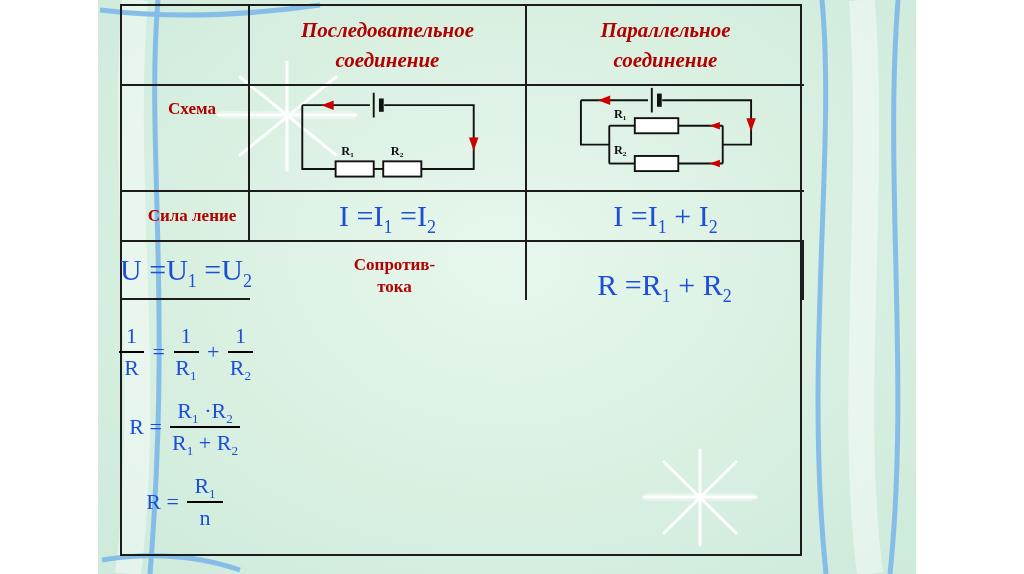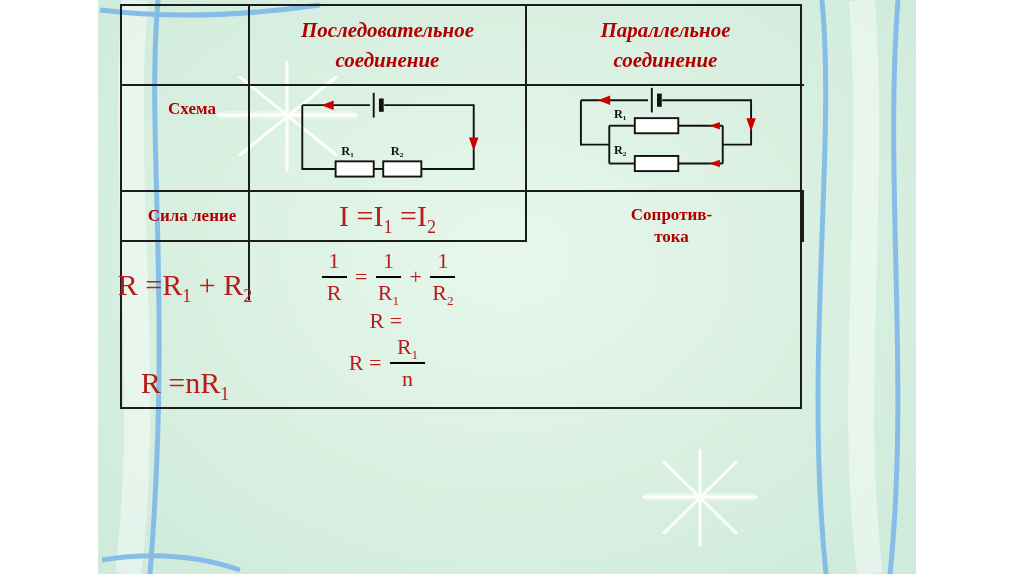--- a/index.html
+++ b/index.html
@@ -10,21 +10,21 @@
   }
   .stage{position:absolute;inset:0;}
   .bg-green{
     position:absolute;left:98px;top:0;width:818px;height:574px;
     background:radial-gradient(ellipse at 50% 45%, #e7f7ec 0%, #d9f0e1 55%, #cdeada 100%);
   }
   svg.decor{position:absolute;left:0;top:0;width:1024px;height:574px;pointer-events:none;}
 
   
   .cmp-table{
-    position:absolute;left:120px;top:4px;width:682px;height:405px;
+    position:absolute;left:120px;top:4px;width:682px;height:552px;
     display:grid;
     grid-template-columns:128px 277px 277px;
     grid-template-rows:80px 106px 50px 58px auto;
     border:2px solid #1c1c1c;
     box-sizing:border-box;
   }
   .cell{
     border-right:2px solid #1c1c1c;
     border-bottom:2px solid #1c1c1c;
     box-sizing:border-box;
@@ -37,21 +37,21 @@
   .c-head{
     color:#b00000;font-weight:bold;font-style:italic;
     font-size:21px;line-height:1.45;text-align:center;white-space:pre-line;
   }
   .c-label{
     color:#b00000;font-weight:bold;font-size:17px;line-height:1.3;
     text-align:center;white-space:pre-line;padding-left:14px;
   }
   .c-label.top{align-items:flex-start;padding-top:12px;}
 
-  .c-formula{font-size:30px;color:#b91c1c;}
+  .c-formula{font-size:30px;color:#1d4ed8;}
   .c-formula.col{
     flex-direction:column;justify-content:flex-start;
     padding-top:26px;gap:64px;
   }
   .c-formula.col-even{
     flex-direction:column;justify-content:space-evenly;
     padding:6px 0;font-size:22px;gap:0;
   }
 
   .formula{display:inline;white-space:nowrap;}
@@ -158,28 +158,33 @@
         <polygon class="arrow" points="200,34 210,34 205,48"></polygon>
         <polygon class="arrow" points="172,38 172,46 161,42"></polygon>
         <polygon class="arrow" points="172,78 172,86 161,82"></polygon>
       </svg>
     </div>
 
     <div class="cell c-label">Сила ление</div>
     <div class="cell c-formula">
       <div class="formula"><span class="tok">I =I</span><sub class="fsub">1</sub><span class="tok"> =I</span><sub class="fsub">2</sub></div>
     </div>
+    <div class="cell c-formula last-col">
+      <div class="formula"><span class="tok">I =I</span><sub class="fsub">1</sub><span class="tok"> + I</span><sub class="fsub">2</sub></div>
+    </div>
 
+    <div class="cell c-formula last-col">
+      <div class="formula"><span class="tok">U =U</span><sub class="fsub">1</sub><span class="tok"> =U</span><sub class="fsub">2</sub></div>
+    </div>
 
     <div class="cell c-label top last-row">Сопротив-
 тока</div>
     <div class="cell c-formula col last-row">
       <div class="formula"><span class="tok">R =R</span><sub class="fsub">1</sub><span class="tok"> + R</span><sub class="fsub">2</sub></div>
-      <div class="formula"><span class="tok">R =nR</span><sub class="fsub">1</sub></div>
     </div>
     <div class="cell c-formula col-even last-col last-row">
       <div class="formula with-frac"><span class="frac"><span class="num"><span class="tok">1</span></span><span class="den"><span class="tok">R</span></span></span><span class="tok"> = </span><span class="frac"><span class="num"><span class="tok">1</span></span><span class="den"><span class="tok">R</span><sub class="fsub">1</sub></span></span><span class="tok"> + </span><span class="frac"><span class="num"><span class="tok">1</span></span><span class="den"><span class="tok">R</span><sub class="fsub">2</sub></span></span></div>
-      <div class="formula with-frac"><span class="tok">R = </span></div>
+      <div class="formula with-frac"><span class="tok">R = </span><span class="frac"><span class="num"><span class="tok">R</span><sub class="fsub">1</sub><span class="tok"> ·R</span><sub class="fsub">2</sub></span><span class="den"><span class="tok">R</span><sub class="fsub">1</sub><span class="tok"> + R</span><sub class="fsub">2</sub></span></span></div>
       <div class="formula with-frac"><span class="tok">R = </span><span class="frac"><span class="num"><span class="tok">R</span><sub class="fsub">1</sub></span><span class="den"><span class="tok">n</span></span></span></div>
     </div>
 
   </div>
 </div>
 
 </body></html>

